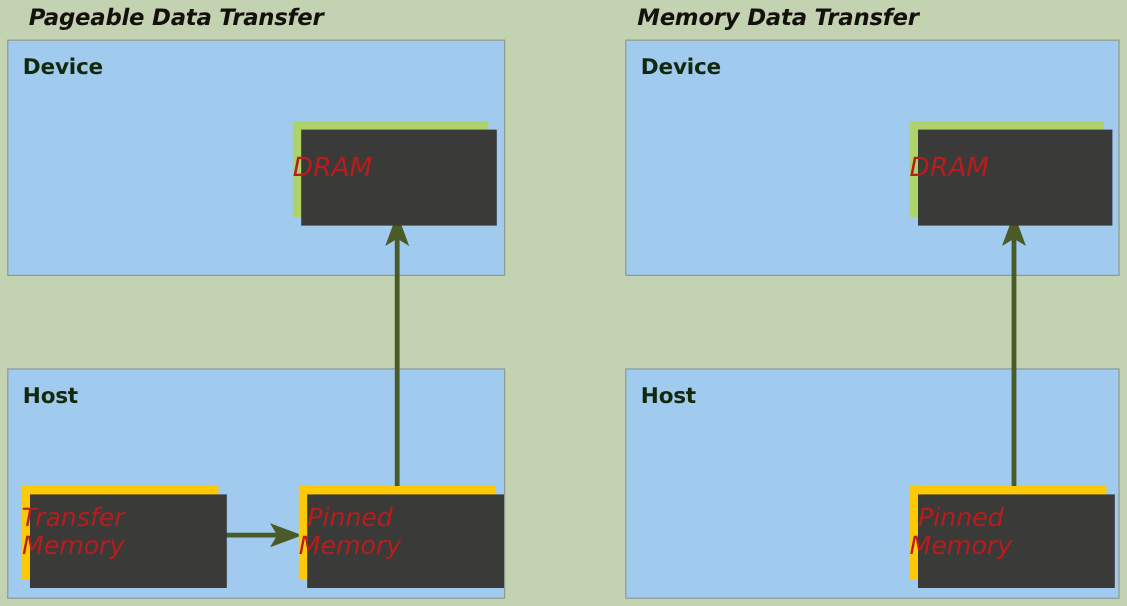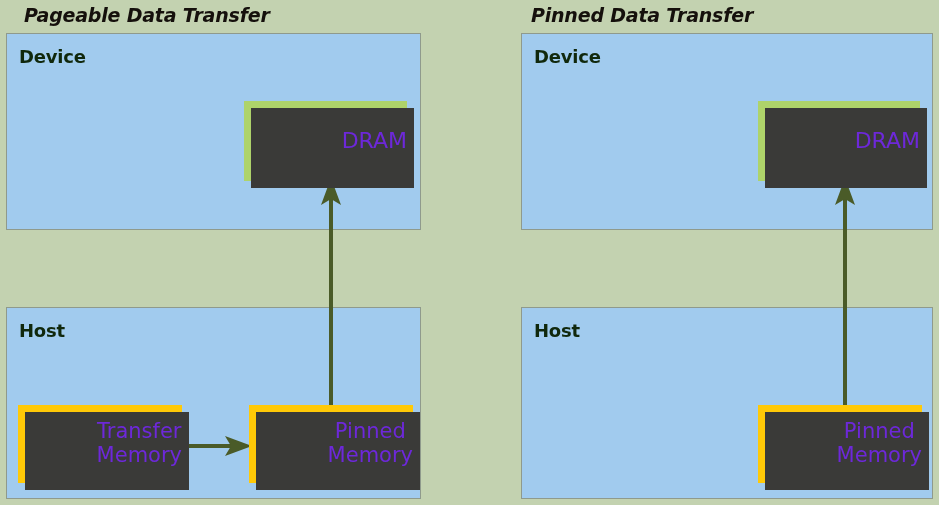--- a/index.html
+++ b/index.html
@@ -43,25 +43,26 @@
     font-size: 18px;
     font-weight: bold;
     color: #10280c;
     letter-spacing: -0.2px;
   }
   .node {
     position: absolute;
     box-sizing: border-box;
     display: flex;
     align-items: center;
-    justify-content: flex-end;
+    justify-content: flex-start;
     text-align: center;
-    color: #6d28d9;
+    color: #b91c1c;
     line-height: 1.12;
     z-index: 3;
+    font-style: italic;
   }
   .node .shadow {
     position: absolute;
     left: 7px;
     top: 7px;
     width: 100%;
     height: 100%;
     background: #3a3a38;
     z-index: -1;
   }
@@ -129,21 +130,21 @@
   </div>
 
   <div class="node node-mem" style="left:249px; top:405px; width:164px; height:78px;">
     <span class="shadow"></span>
     <span class="node-label">
       <span>Pinned</span><br>
       <span>Memory</span>
     </span>
   </div>
 
-  <div class="diagram-title" style="left:531px; top:4px;">Pinned Data Transfer</div>
+  <div class="diagram-title" style="left:531px; top:4px;">Memory Data Transfer</div>
 
   <div class="panel" style="left:521px; top:33px; width:412px; height:197px;">
     <div class="panel-label">Device</div>
   </div>
 
   <div class="panel" style="left:521px; top:307px; width:412px; height:192px;">
     <div class="panel-label">Host</div>
   </div>
 
   <div class="node node-dram" style="left:758px; top:101px; width:162px; height:80px;">

